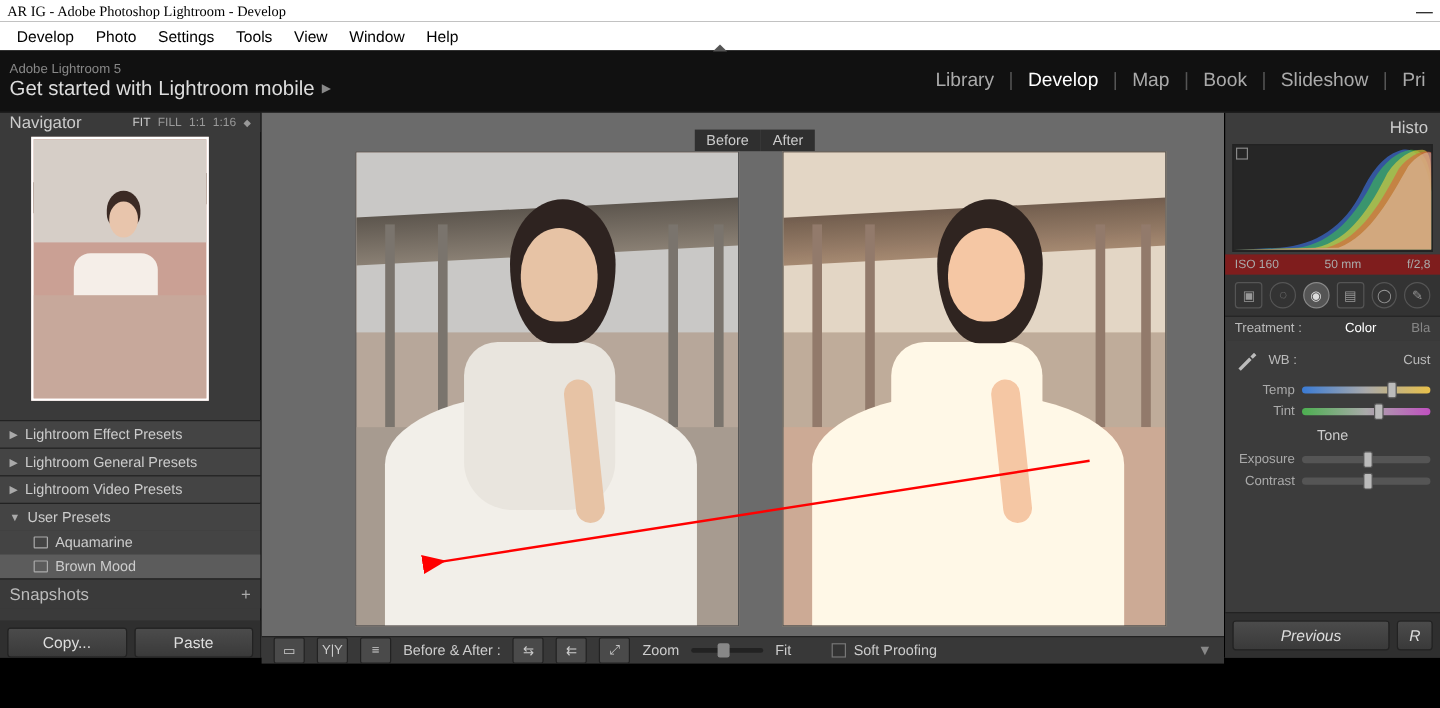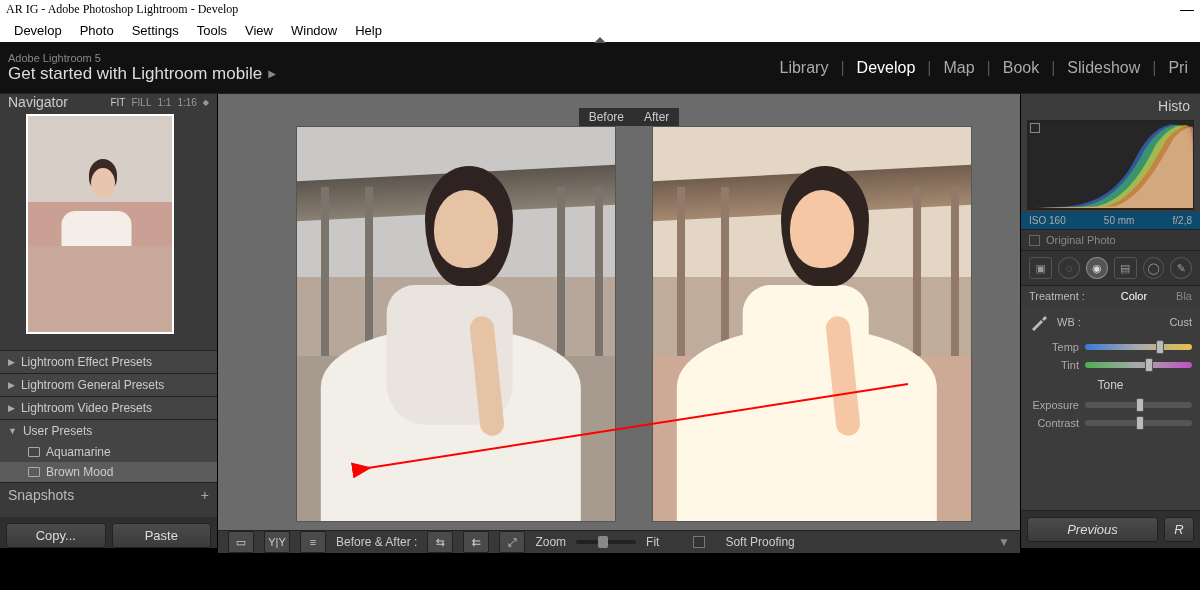--- a/index.html
+++ b/index.html
@@ -82,31 +82,31 @@
 
   .arrow-annot { position:absolute; pointer-events:none; }
 
   
   .center-toolbar { background:#383838; height:32px; display:flex; align-items:center; gap:10px; padding: 0 10px; border-top:1px solid #222; }
   .center-toolbar .tb-btn { width:26px; height:22px; background:#4a4a4a; border:1px solid #222; border-radius:2px; display:flex; align-items:center; justify-content:center; font-size:11px; color:#ccc; cursor:default; }
   .center-toolbar .label { color:#ccc; font-size:12px; }
   .center-toolbar .spacer { flex:1; }
   .zoom-slider { width:60px; height:4px; background:#222; border-radius:2px; position:relative; }
   .zoom-slider::after { content:""; position:absolute; left:22px; top:-4px; width:10px; height:12px; background:#888; border-radius:2px; }
-  .soft-proof { display:flex; align-items:center; gap:20px; }
+  .soft-proof { display:flex; align-items:center; gap:6px; }
   .soft-proof .cb { width:12px;height:12px;border:1px solid #777; background:#333; }
   .caret-down { margin-left:auto; color:#888; }
 
   
   .panel-right { width: 180px; min-width:180px; background:#3c3c3c; display:flex; flex-direction:column; border-left:1px solid #000; }
   .panel-right .panel-label { text-align:right; padding:4px 10px; font-size:14px; color:#ccc; }
   .histogram { height:90px; margin:2px 6px 2px 6px; background:#262626; border:1px solid #222; position:relative; overflow:hidden; }
   .histogram .clip-l { position:absolute; left:2px; top:2px; width:10px; height:10px; border:1px solid #888; }
   .hist-curve { position:absolute; inset:0; }
-  .meta-row { display:flex; justify-content:space-between; padding: 3px 8px; font-size:10px; color:#aaa; background:#0c4a6e; }
+  .meta-row { display:flex; justify-content:space-between; padding: 3px 8px; font-size:10px; color:#aaa; background:#7f1d1d; }
   .orig-row { display:flex; align-items:center; gap:6px; padding:4px 8px; font-size:11px; color:#888; background:#333; border-top:1px solid #222; border-bottom:1px solid #222;}
   .orig-row .cb { width:11px;height:11px;border:1px solid #666; }
 
   .tool-strip { display:flex; gap:6px; padding:6px 8px; background:#333; }
   .tool-strip .tool { width:22px;height:22px; border:1px solid #555; border-radius:50%; display:flex; align-items:center; justify-content:center; color:#999; font-size:11px; }
   .tool-strip .tool.rect { border-radius:3px; width:24px; }
   .tool-strip .tool.active { background:#555; color:#ddd; border-color:#888; }
 
   .treatment { display:flex; align-items:center; gap:23px; padding:4px 8px; font-size:11px; color:#bbb; background:#3a3a3a; border-top:1px solid #222; }
   .treatment .val-color { color:#fff; margin-left:auto; }
@@ -311,24 +311,20 @@
         <path d="M0,90 L70,88 C100,82 118,52 132,24 C142,10 152,4 162,4 C170,4 170,20 170,40 L170,90 Z" fill="#e8d23a" opacity="0.6"></path>
         <path d="M0,90 L80,88 C110,80 128,46 142,20 C152,8 162,4 170,6 L170,90 Z" fill="#e0583a" opacity="0.55"></path>
         <path d="M0,90 L90,88 C118,78 136,42 150,18 C160,6 170,4 170,8 L170,90 Z" fill="#eeeeee" opacity="0.35"></path>
       </svg>
     </div>
     <div class="meta-row">
       <span>ISO 160</span>
       <span>50 mm</span>
       <span>f/2,8</span>
     </div>
-    <div class="orig-row">
-      <span class="cb"></span>
-      <span>Original Photo</span>
-    </div>
 
     <div class="tool-strip">
       <div class="tool rect">▣</div>
       <div class="tool">◌</div>
       <div class="tool active">◉</div>
       <div class="tool rect">▤</div>
       <div class="tool">◯</div>
       <div class="tool">✎</div>
     </div>
 

